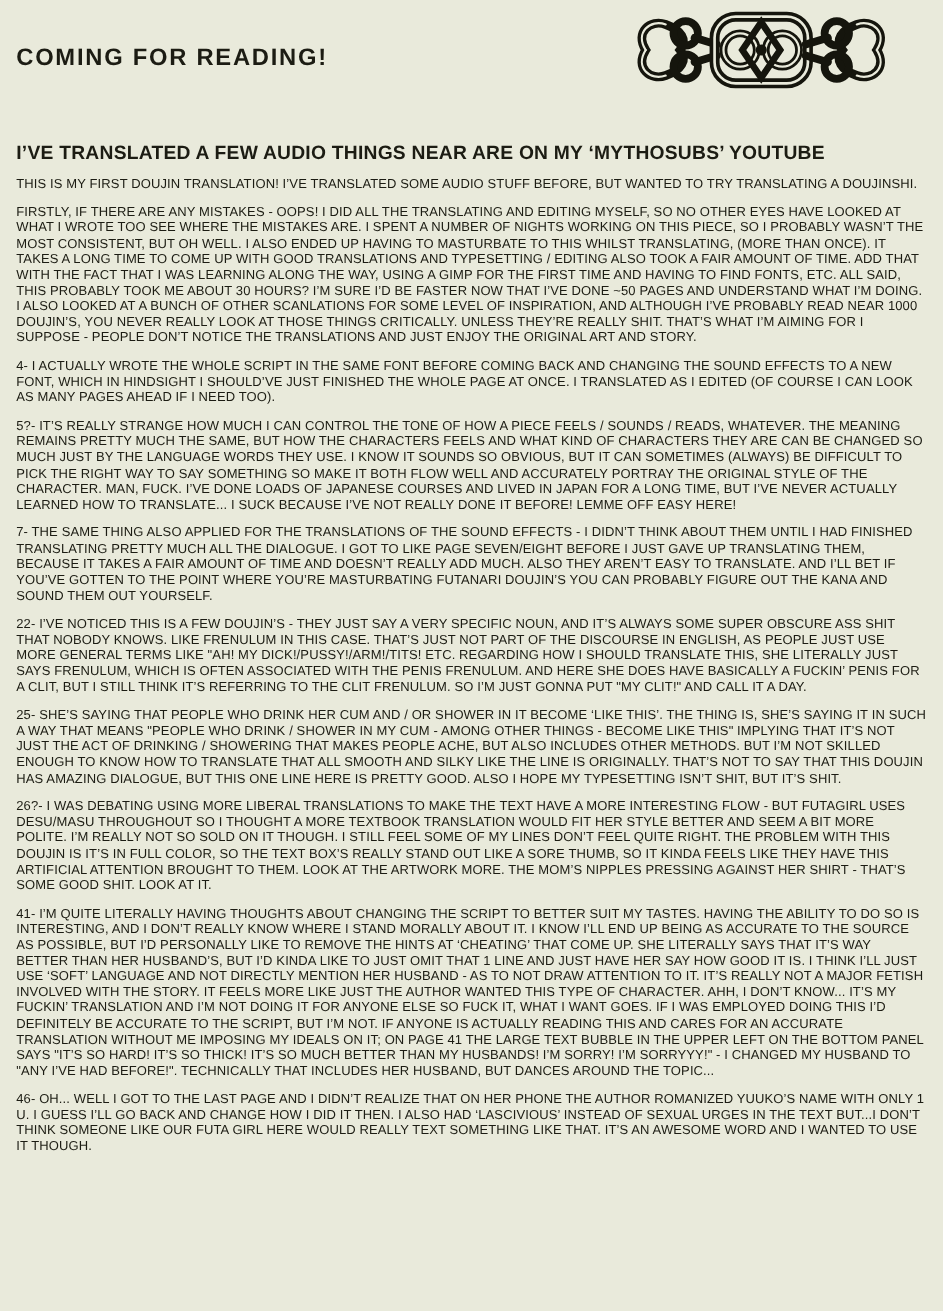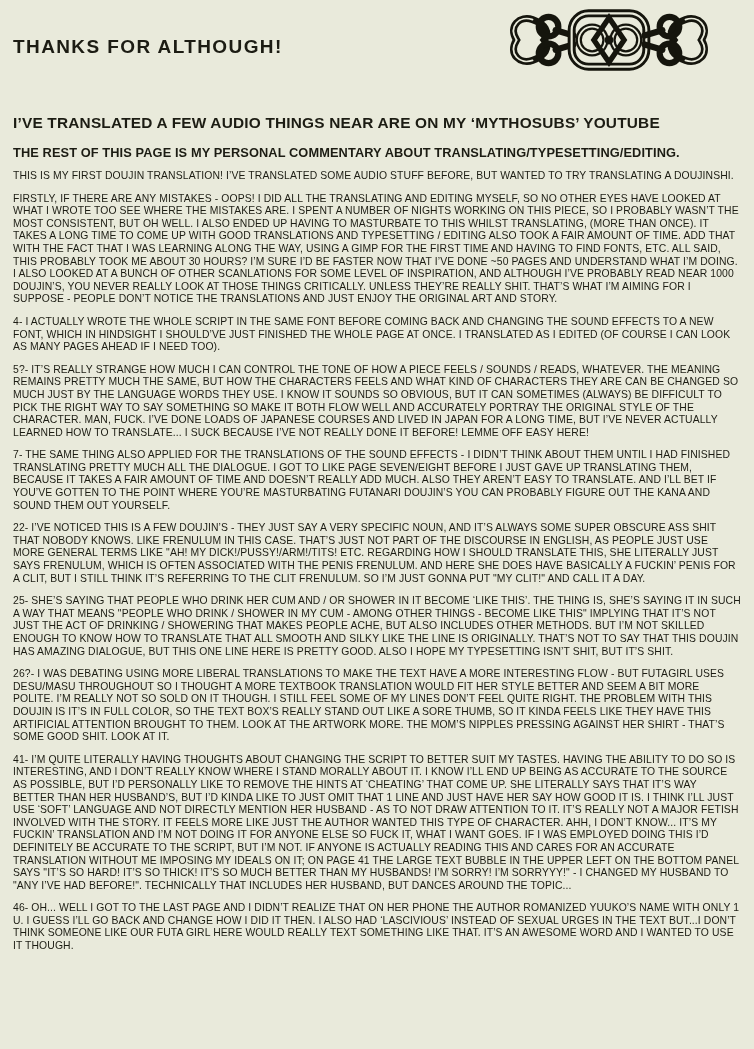--- a/index.html
+++ b/index.html
@@ -79,21 +79,21 @@
     margin: 10px 0 0 0;
     text-align: left;
   }
 </style>
 </head>
 <body>
 
 <div class="page">
 
   <div class="header-row">
-    <h1 class="page-title">THANKS FOR ALTHOUGH!</h1>
+    <h1 class="page-title">COMING FOR READING!</h1>
 
     <div class="logo">
       <svg class="knot-icon" viewBox="0 0 240 72" xmlns="http://www.w3.org/2000/svg" aria-hidden="true">
         <g stroke="#15150d" fill="none" stroke-linecap="round">
 
           <path d="M16,36 C6,20 20,8 34,13 C48,18 54,27 47,36 C54,45 48,54 34,59 C20,64 6,52 16,36 Z" stroke-width="8"></path>
           <circle cx="52" cy="21" r="11" stroke-width="7"></circle>
           <circle cx="52" cy="51" r="11" stroke-width="7"></circle>
           <path d="M60,25 L80,31 M60,47 L80,41" stroke-width="7"></path>
           <path d="M16,36 C6,20 20,8 34,13" stroke="#e9eadb" stroke-width="2"></path>
@@ -113,21 +113,20 @@
           <circle cx="188" cy="51" r="11" stroke-width="7"></circle>
           <path d="M180,25 L160,31 M180,47 L160,41" stroke-width="7"></path>
           <path d="M224,36 C234,20 220,8 206,13" stroke="#e9eadb" stroke-width="2"></path>
           <path d="M206,59 C220,64 234,52 224,36" stroke="#e9eadb" stroke-width="2"></path>
         </g>
       </svg>
     </div>
   </div>
 
   <div class="youtube-line">I’VE TRANSLATED A FEW AUDIO THINGS NEAR ARE ON MY ‘MYTHOSUBS’ YOUTUBE</div>
-  <div class="commentary-line">THE REST OF THIS PAGE IS MY PERSONAL COMMENTARY ABOUT TRANSLATING/TYPESETTING/EDITING.</div>
 
   <p class="para">THIS IS MY FIRST DOUJIN TRANSLATION! I’VE TRANSLATED SOME AUDIO STUFF BEFORE, BUT WANTED TO TRY TRANSLATING A DOUJINSHI.</p>
   <p class="para">FIRSTLY, IF THERE ARE ANY MISTAKES - OOPS! I DID ALL THE TRANSLATING AND EDITING MYSELF, SO NO OTHER EYES HAVE LOOKED AT WHAT I WROTE TOO SEE WHERE THE MISTAKES ARE. I SPENT A NUMBER OF NIGHTS WORKING ON THIS PIECE, SO I PROBABLY WASN’T THE MOST CONSISTENT, BUT OH WELL. I ALSO ENDED UP HAVING TO MASTURBATE TO THIS WHILST TRANSLATING, (MORE THAN ONCE). IT TAKES A LONG TIME TO COME UP WITH GOOD TRANSLATIONS AND TYPESETTING / EDITING ALSO TOOK A FAIR AMOUNT OF TIME. ADD THAT WITH THE FACT THAT I WAS LEARNING ALONG THE WAY, USING A GIMP FOR THE FIRST TIME AND HAVING TO FIND FONTS, ETC. ALL SAID, THIS PROBABLY TOOK ME ABOUT 30 HOURS? I’M SURE I’D BE FASTER NOW THAT I’VE DONE ~50 PAGES AND UNDERSTAND WHAT I’M DOING. I ALSO LOOKED AT A BUNCH OF OTHER SCANLATIONS FOR SOME LEVEL OF INSPIRATION, AND ALTHOUGH I’VE PROBABLY READ NEAR 1000 DOUJIN’S, YOU NEVER REALLY LOOK AT THOSE THINGS CRITICALLY. UNLESS THEY’RE REALLY SHIT. THAT’S WHAT I’M AIMING FOR I SUPPOSE - PEOPLE DON’T NOTICE THE TRANSLATIONS AND JUST ENJOY THE ORIGINAL ART AND STORY.</p>
   <p class="para">4- I ACTUALLY WROTE THE WHOLE SCRIPT IN THE SAME FONT BEFORE COMING BACK AND CHANGING THE SOUND EFFECTS TO A NEW FONT, WHICH IN HINDSIGHT I SHOULD’VE JUST FINISHED THE WHOLE PAGE AT ONCE. I TRANSLATED AS I EDITED (OF COURSE I CAN LOOK AS MANY PAGES AHEAD IF I NEED TOO).</p>
   <p class="para">5?- IT’S REALLY STRANGE HOW MUCH I CAN CONTROL THE TONE OF HOW A PIECE FEELS / SOUNDS / READS, WHATEVER. THE MEANING REMAINS PRETTY MUCH THE SAME, BUT HOW THE CHARACTERS FEELS AND WHAT KIND OF CHARACTERS THEY ARE CAN BE CHANGED SO MUCH JUST BY THE LANGUAGE WORDS THEY USE. I KNOW IT SOUNDS SO OBVIOUS, BUT IT CAN SOMETIMES (ALWAYS) BE DIFFICULT TO PICK THE RIGHT WAY TO SAY SOMETHING SO MAKE IT BOTH FLOW WELL AND ACCURATELY PORTRAY THE ORIGINAL STYLE OF THE CHARACTER. MAN, FUCK. I’VE DONE LOADS OF JAPANESE COURSES AND LIVED IN JAPAN FOR A LONG TIME, BUT I’VE NEVER ACTUALLY LEARNED HOW TO TRANSLATE... I SUCK BECAUSE I’VE NOT REALLY DONE IT BEFORE! LEMME OFF EASY HERE!</p>
   <p class="para">7- THE SAME THING ALSO APPLIED FOR THE TRANSLATIONS OF THE SOUND EFFECTS - I DIDN’T THINK ABOUT THEM UNTIL I HAD FINISHED TRANSLATING PRETTY MUCH ALL THE DIALOGUE. I GOT TO LIKE PAGE SEVEN/EIGHT BEFORE I JUST GAVE UP TRANSLATING THEM, BECAUSE IT TAKES A FAIR AMOUNT OF TIME AND DOESN’T REALLY ADD MUCH. ALSO THEY AREN’T EASY TO TRANSLATE. AND I’LL BET IF YOU’VE GOTTEN TO THE POINT WHERE YOU’RE MASTURBATING FUTANARI DOUJIN’S YOU CAN PROBABLY FIGURE OUT THE KANA AND SOUND THEM OUT YOURSELF.</p>
   <p class="para">22- I’VE NOTICED THIS IS A FEW DOUJIN’S - THEY JUST SAY A VERY SPECIFIC NOUN, AND IT’S ALWAYS SOME SUPER OBSCURE ASS SHIT THAT NOBODY KNOWS. LIKE FRENULUM IN THIS CASE. THAT’S JUST NOT PART OF THE DISCOURSE IN ENGLISH, AS PEOPLE JUST USE MORE GENERAL TERMS LIKE "AH! MY DICK!/PUSSY!/ARM!/TITS! ETC. REGARDING HOW I SHOULD TRANSLATE THIS, SHE LITERALLY JUST SAYS FRENULUM, WHICH IS OFTEN ASSOCIATED WITH THE PENIS FRENULUM. AND HERE SHE DOES HAVE BASICALLY A FUCKIN’ PENIS FOR A CLIT, BUT I STILL THINK IT’S REFERRING TO THE CLIT FRENULUM. SO I’M JUST GONNA PUT "MY CLIT!" AND CALL IT A DAY.</p>
   <p class="para">25- SHE’S SAYING THAT PEOPLE WHO DRINK HER CUM AND / OR SHOWER IN IT BECOME ‘LIKE THIS’. THE THING IS, SHE’S SAYING IT IN SUCH A WAY THAT MEANS "PEOPLE WHO DRINK / SHOWER IN MY CUM - AMONG OTHER THINGS - BECOME LIKE THIS" IMPLYING THAT IT’S NOT JUST THE ACT OF DRINKING / SHOWERING THAT MAKES PEOPLE ACHE, BUT ALSO INCLUDES OTHER METHODS. BUT I’M NOT SKILLED ENOUGH TO KNOW HOW TO TRANSLATE THAT ALL SMOOTH AND SILKY LIKE THE LINE IS ORIGINALLY. THAT’S NOT TO SAY THAT THIS DOUJIN HAS AMAZING DIALOGUE, BUT THIS ONE LINE HERE IS PRETTY GOOD. ALSO I HOPE MY TYPESETTING ISN’T SHIT, BUT IT’S SHIT.</p>
   <p class="para">26?- I WAS DEBATING USING MORE LIBERAL TRANSLATIONS TO MAKE THE TEXT HAVE A MORE INTERESTING FLOW - BUT FUTAGIRL USES DESU/MASU THROUGHOUT SO I THOUGHT A MORE TEXTBOOK TRANSLATION WOULD FIT HER STYLE BETTER AND SEEM A BIT MORE POLITE. I’M REALLY NOT SO SOLD ON IT THOUGH. I STILL FEEL SOME OF MY LINES DON’T FEEL QUITE RIGHT. THE PROBLEM WITH THIS DOUJIN IS IT’S IN FULL COLOR, SO THE TEXT BOX’S REALLY STAND OUT LIKE A SORE THUMB, SO IT KINDA FEELS LIKE THEY HAVE THIS ARTIFICIAL ATTENTION BROUGHT TO THEM. LOOK AT THE ARTWORK MORE. THE MOM’S NIPPLES PRESSING AGAINST HER SHIRT - THAT’S SOME GOOD SHIT. LOOK AT IT.</p>
   <p class="para">41- I’M QUITE LITERALLY HAVING THOUGHTS ABOUT CHANGING THE SCRIPT TO BETTER SUIT MY TASTES. HAVING THE ABILITY TO DO SO IS INTERESTING, AND I DON’T REALLY KNOW WHERE I STAND MORALLY ABOUT IT. I KNOW I’LL END UP BEING AS ACCURATE TO THE SOURCE AS POSSIBLE, BUT I’D PERSONALLY LIKE TO REMOVE THE HINTS AT ‘CHEATING’ THAT COME UP. SHE LITERALLY SAYS THAT IT’S WAY BETTER THAN HER HUSBAND’S, BUT I’D KINDA LIKE TO JUST OMIT THAT 1 LINE AND JUST HAVE HER SAY HOW GOOD IT IS. I THINK I’LL JUST USE ‘SOFT’ LANGUAGE AND NOT DIRECTLY MENTION HER HUSBAND - AS TO NOT DRAW ATTENTION TO IT. IT’S REALLY NOT A MAJOR FETISH INVOLVED WITH THE STORY. IT FEELS MORE LIKE JUST THE AUTHOR WANTED THIS TYPE OF CHARACTER. AHH, I DON’T KNOW... IT’S MY FUCKIN’ TRANSLATION AND I’M NOT DOING IT FOR ANYONE ELSE SO FUCK IT, WHAT I WANT GOES. IF I WAS EMPLOYED DOING THIS I’D DEFINITELY BE ACCURATE TO THE SCRIPT, BUT I’M NOT. IF ANYONE IS ACTUALLY READING THIS AND CARES FOR AN ACCURATE TRANSLATION WITHOUT ME IMPOSING MY IDEALS ON IT; ON PAGE 41 THE LARGE TEXT BUBBLE IN THE UPPER LEFT ON THE BOTTOM PANEL SAYS "IT’S SO HARD! IT’S SO THICK! IT’S SO MUCH BETTER THAN MY HUSBANDS! I’M SORRY! I’M SORRYYY!" - I CHANGED MY HUSBAND TO "ANY I’VE HAD BEFORE!". TECHNICALLY THAT INCLUDES HER HUSBAND, BUT DANCES AROUND THE TOPIC...</p>

